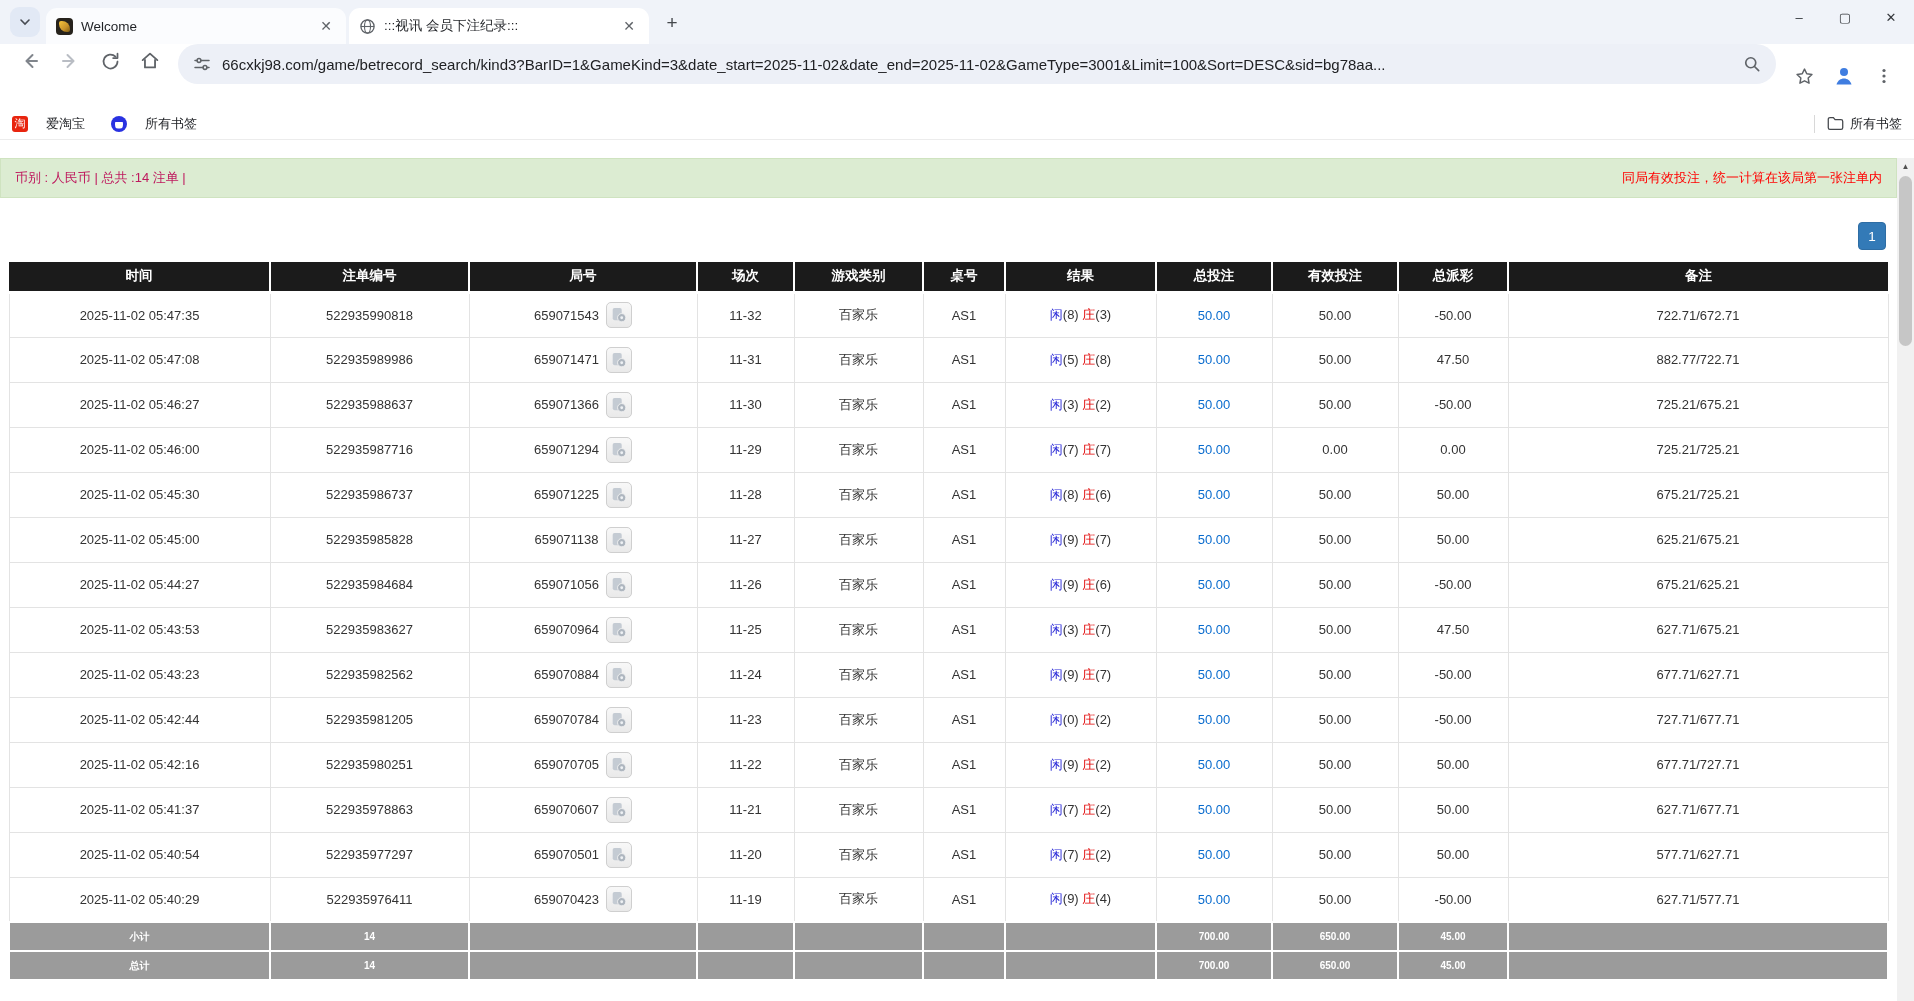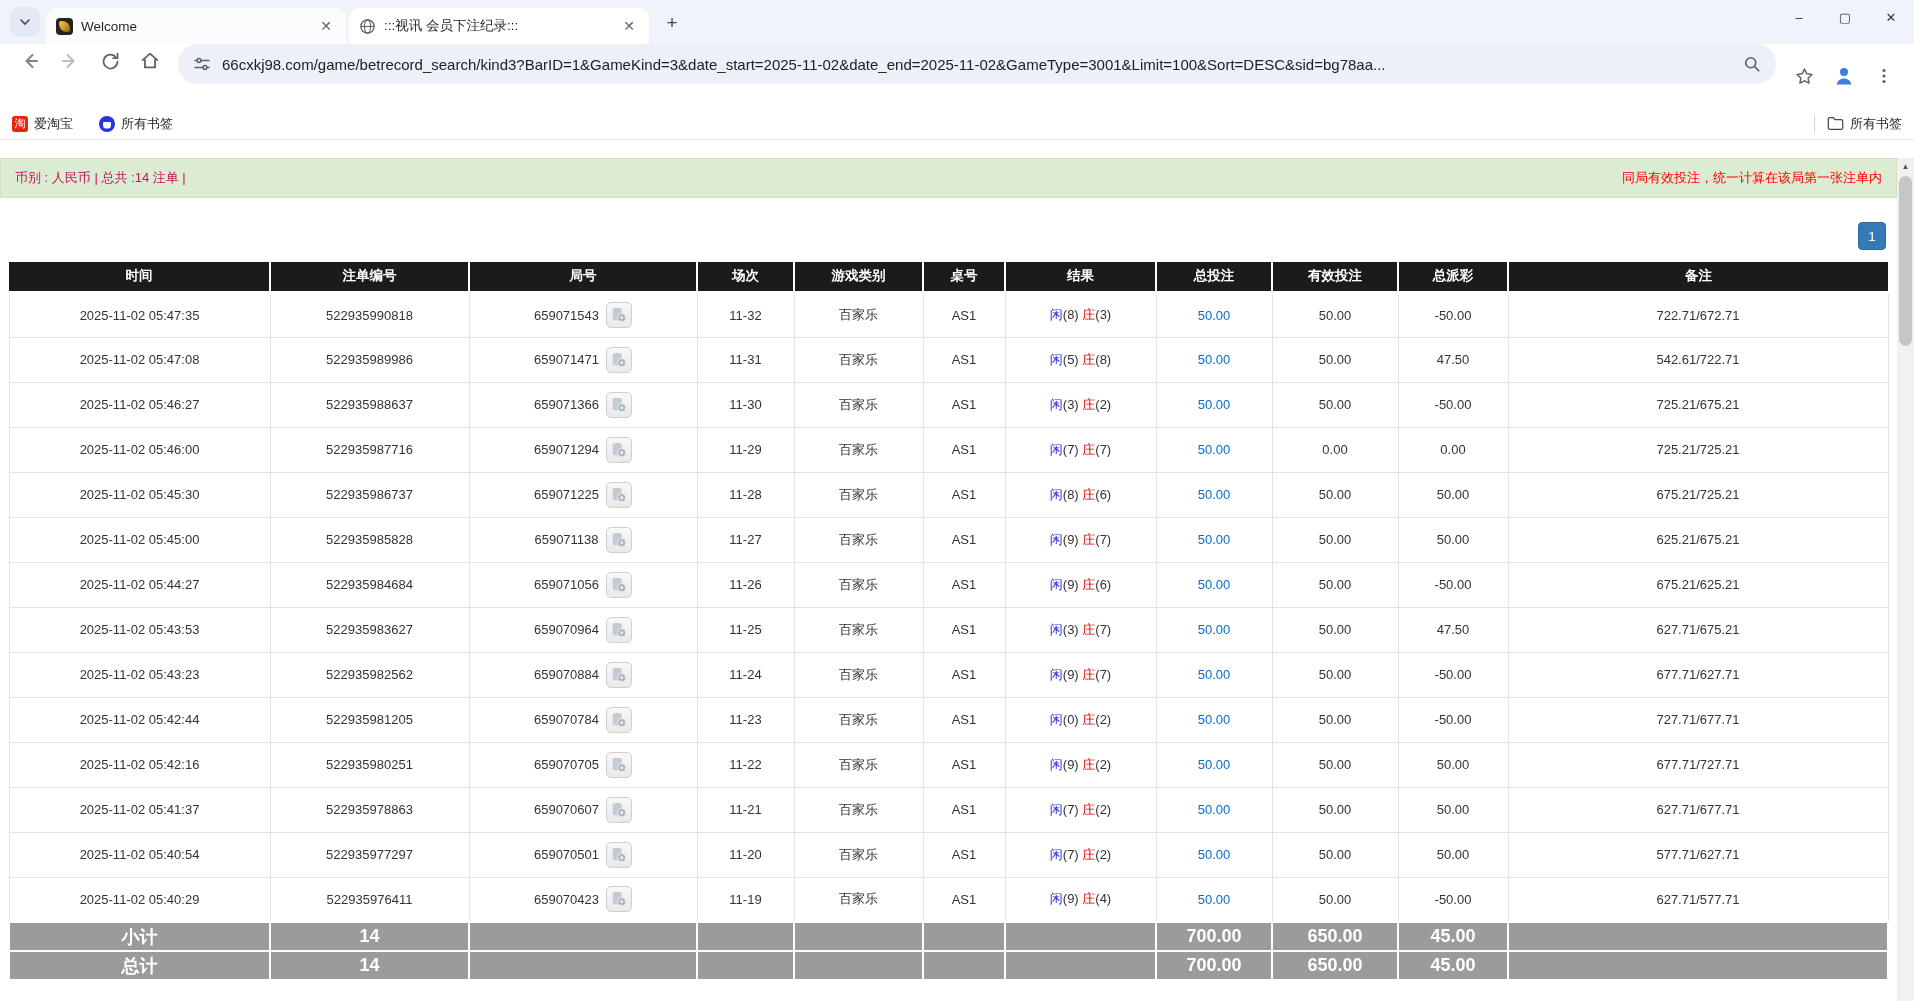--- a/index.html
+++ b/index.html
@@ -31,21 +31,21 @@
   .toolbar { height:64px; background:#fff; display:flex; padding:0 10px; }
   .nav-icon { width:34px; height:34px; display:flex; align-items:center; justify-content:center; margin:0 3px; cursor:pointer; }
   .omnibox { flex:1; height:40px; background:#edf0f7; border-radius:20px; display:flex; align-items:center;
     padding:0 14px; margin:0 8px; min-width:0; }
   .omnibox .url-text { font-size:15px; color:#202124; white-space:nowrap; overflow:hidden; flex:1; }
   .toolbar-right { display:flex; align-items:center; }
 
   .bookmarks-bar { height:32px; background:#fff; display:flex; align-items:center; padding:0 12px;
     font-size:13px; color:#24262a; border-bottom:1px solid #ececec; }
   .bm-item { display:flex; align-items:center; margin-right:26px; cursor:pointer; }
-  .bm-item .bm-label { margin-left:6px; }
+  .bm-item .bm-label { margin-left:18px; }
   .bm-fav-tao { width:16px; height:16px; background:#e8250f; border-radius:3px; color:#fff; font-size:11px;
     display:flex; align-items:center; justify-content:center; }
   .bm-fav-baidu { width:16px; height:16px; border-radius:50%; background:#2932e1; position:relative; }
   .bm-fav-baidu::after { content:""; position:absolute; left:4px; top:3px; width:8px; height:10px;
     background:#fff; border-radius:50% 50% 45% 45%; clip-path:polygon(0 35%,100% 35%,100% 100%,0 100%); }
   .bm-right { margin-left:auto; display:flex; align-items:center; border-left:1px solid #d8d8d8; padding-left:12px; }
   .bm-right .bm-label { margin-left:6px; }
 
   
   .page { position:relative; height:861px; background:#fff; }
@@ -64,21 +64,21 @@
     border-radius:4px; color:#fff; font-size:13.5px; display:flex; align-items:center; justify-content:center; cursor:pointer; }
 
   .table-wrap { margin:12px 8px 0 8px; }
   table.records { width:100%; border-collapse:collapse; table-layout:fixed; }
   table.records thead th { background:var(--header-bg,#1b1b1b); color:#fff; height:30px; font-size:13.5px;
     font-weight:bold; border-right:2px solid #fff; border-bottom:3px solid #fff; padding:0; }
   table.records thead th:last-child { border-right:none; }
   table.records tbody td { height:45px; text-align:center; font-size:13px; color:#333;
     border:1px solid #e3e3e3; background:#fff; padding:0 2px; white-space:nowrap; }
   table.records tfoot td { background:#9b9b9b; color:#fff; height:29px; text-align:center;
-    font-size:18px; font-weight:bold; border:2px solid #fff; padding:0; }
+    font-size:10px; font-weight:bold; border:2px solid #fff; padding:0; }
   .val-blue { color:var(--link-blue,#0a6cce); cursor:pointer; }
   .val-neg { color:var(--alert-red,#ff0000); }
   .res-player { color:#2323d6; }
   .res-banker { color:#e00000; }
   .res-pts { color:#333; }
   .round-cell { display:inline-flex; align-items:center; gap:7px; }
   .video-btn { width:26px; height:26px; border:1px solid #cfcfcf; border-radius:5px;
     background:linear-gradient(#f8f8f8,#e9e9e9); display:inline-flex; align-items:center; justify-content:center; cursor:pointer; }
 </style>
 </head>
@@ -277,21 +277,21 @@
                     </svg>
                   </span>
                 </span></td>
               <td>11-31</td>
               <td>百家乐</td>
               <td>AS1</td>
               <td><span class="res-player">闲</span><span class="res-pts">(5) </span><span class="res-banker">庄</span><span class="res-pts">(8)</span></td>
               <td><span class="val-blue">50.00</span></td>
               <td>50.00</td>
               <td>47.50</td>
-              <td>542.61/722.71</td>
+              <td>882.77/722.71</td>
             </tr>
             <tr>
               <td>2025-11-02 05:46:27</td>
               <td>522935988637</td>
               <td><span class="round-cell">
                   <span>659071366</span>
                   <span class="video-btn">
                     <svg width="18" height="18" viewBox="0 0 20 20">
                       <rect x="3" y="2.2" width="10" height="13.5" rx="2" fill="#c4cbd3"></rect>
                       <circle cx="13" cy="13" r="4.6" fill="#aeb6bf" stroke="#f3f3f3" stroke-width="1"></circle>

